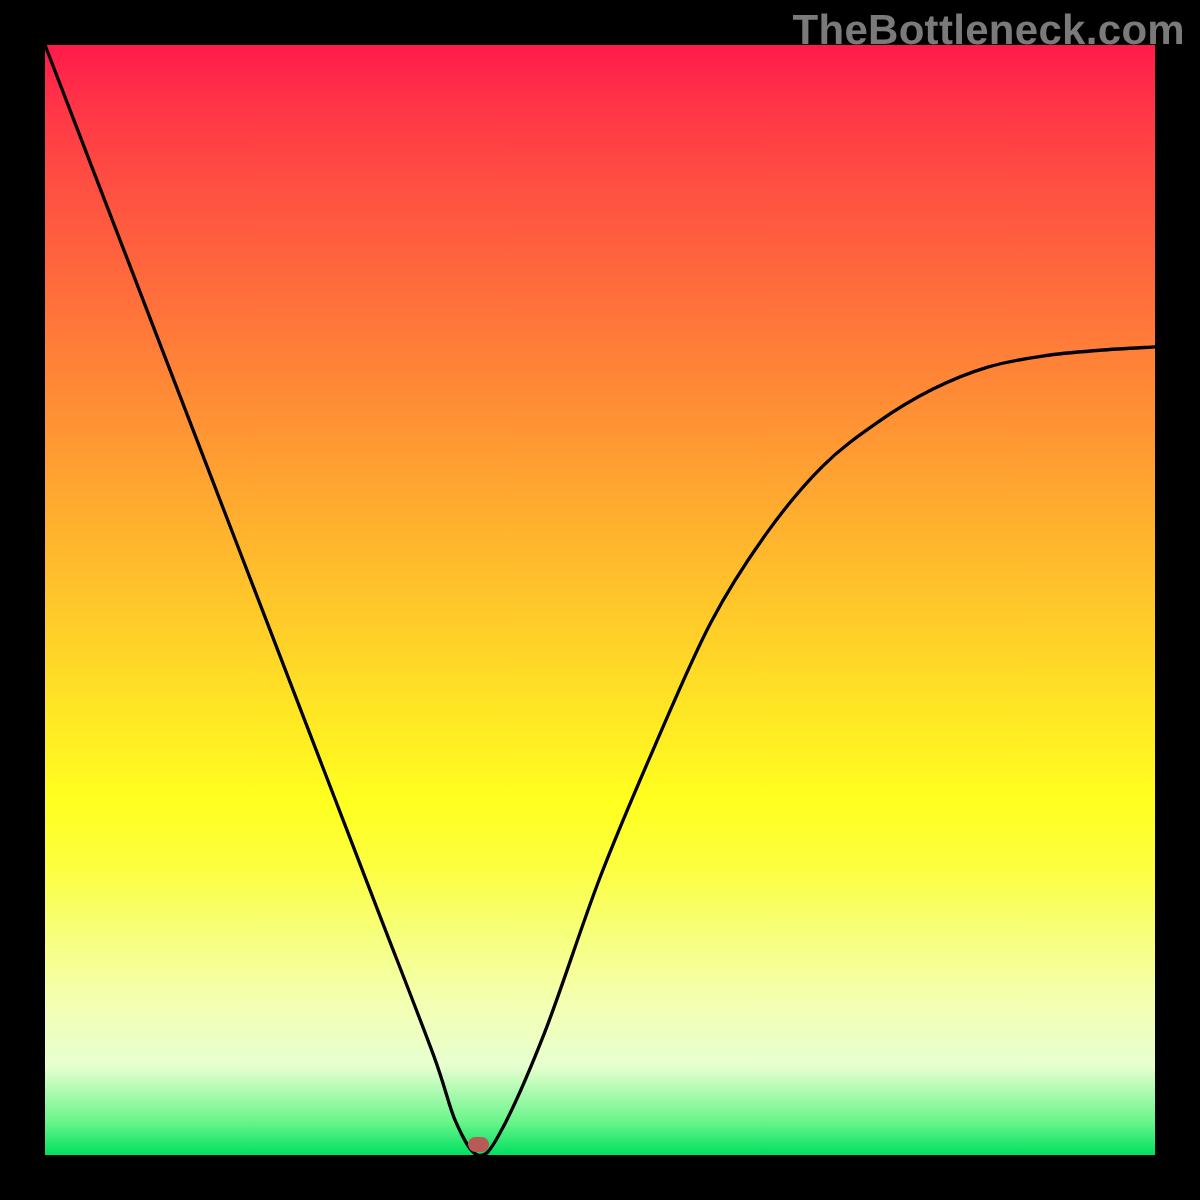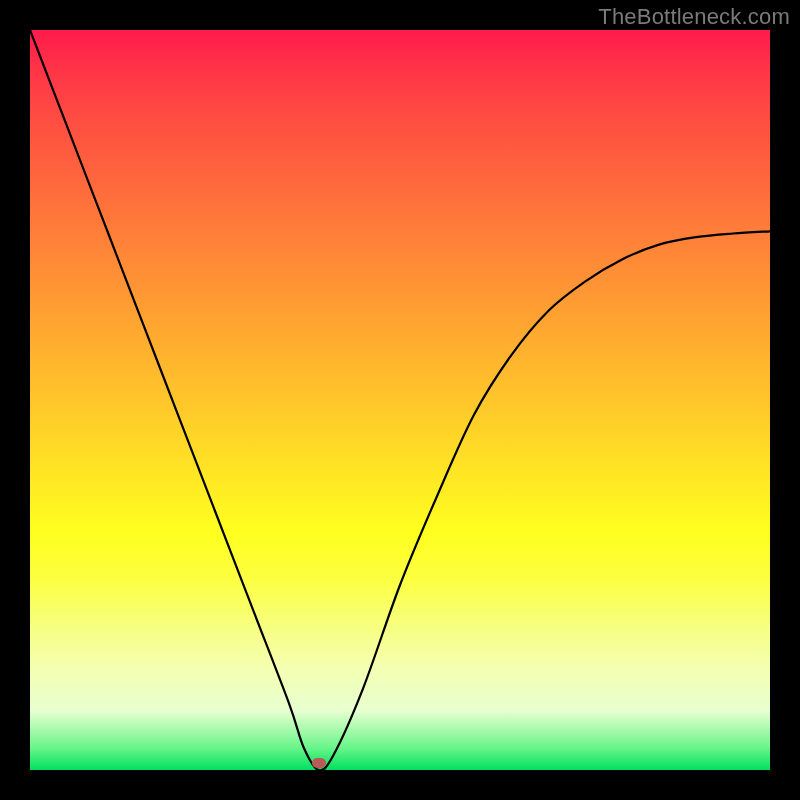--- a/index.html
+++ b/index.html
@@ -42,22 +42,22 @@
       #e7ffd0 92%,
       #69f58a 97%,
       #00e060 100%
     );
   }
   .watermark {
     position: absolute;
     top: 4px;
     right: 10px;
     color: #7a7a7a;
-    font-size: 22px;
-    font-weight: 400;
+    font-size: 28px;
+    font-weight: 700;
     letter-spacing: 0.2px;
   }
   svg.curve {
     position: absolute;
     top: 0;
     left: 0;
     width: 740px;
     height: 740px;
   }
   .marker {

